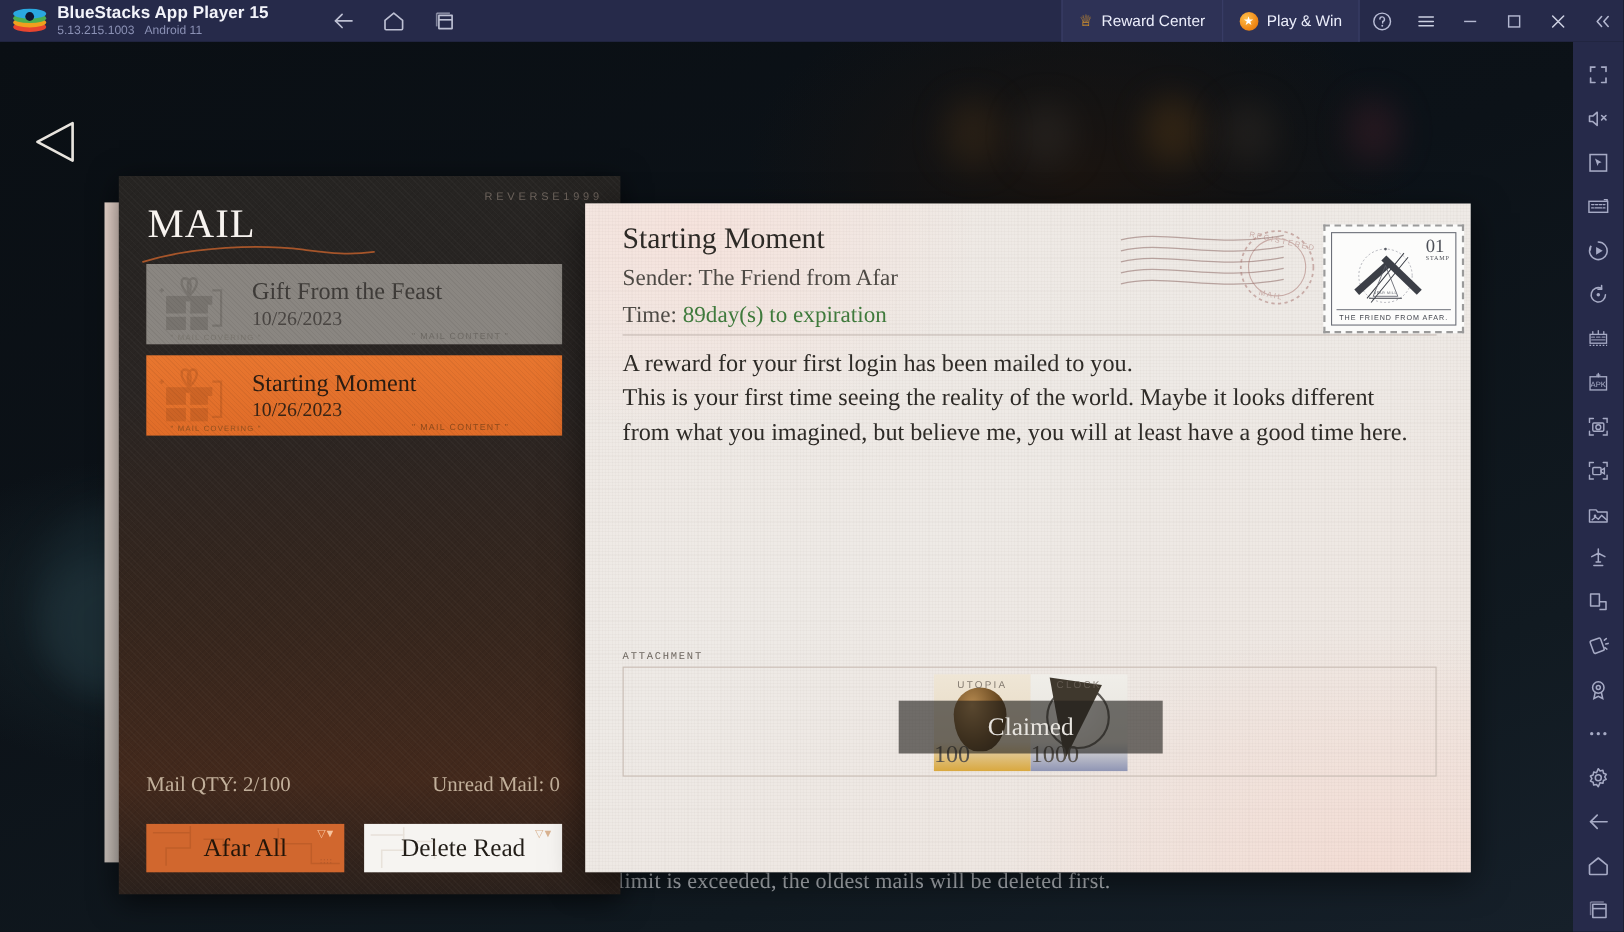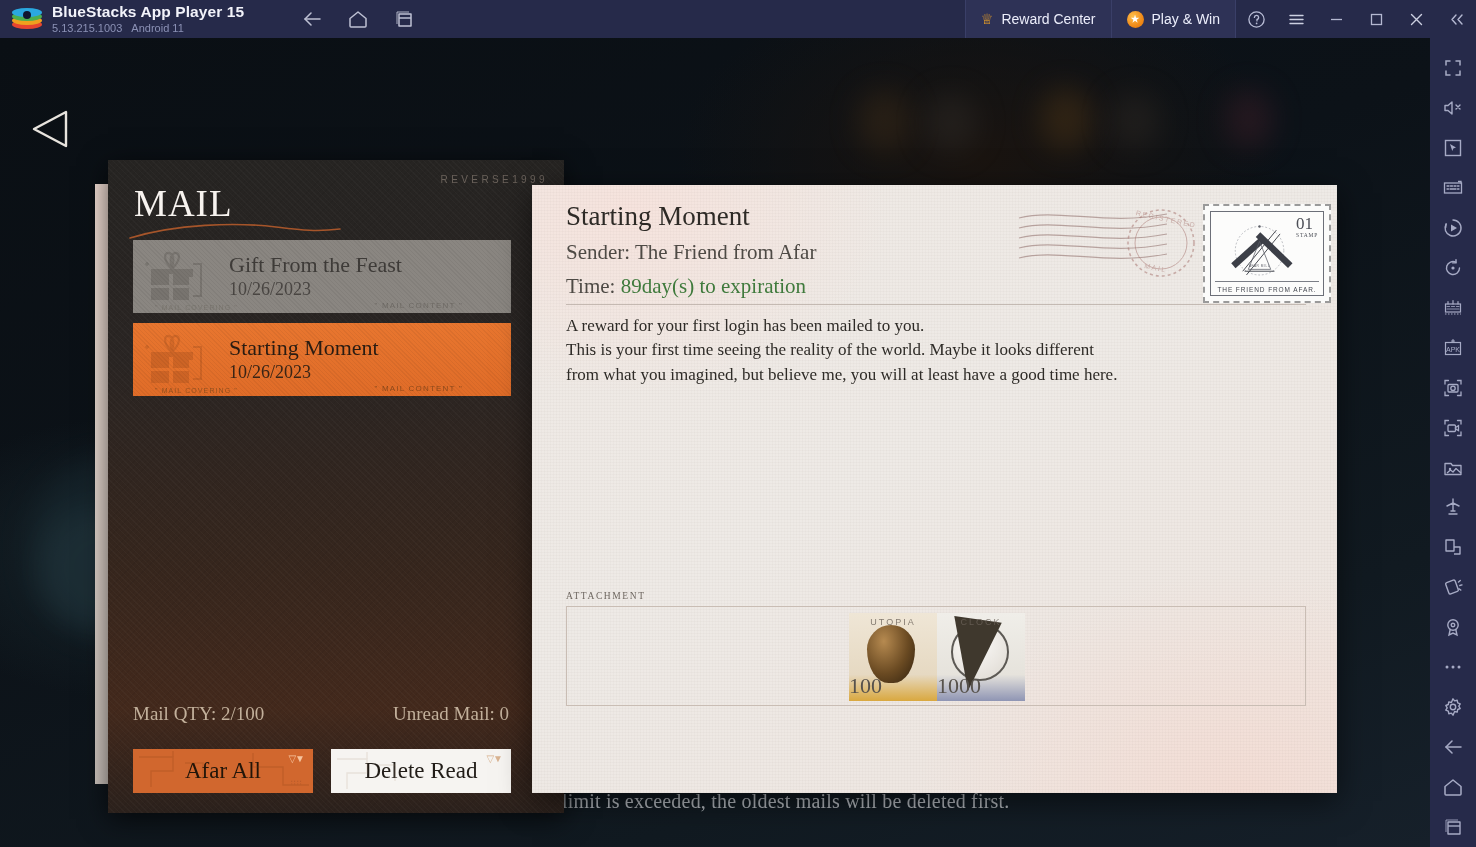--- a/index.html
+++ b/index.html
@@ -223,21 +223,21 @@
   #letter-time {
     font-family: "Liberation Serif", serif;
     font-size: 21px; color: #4e4a45; line-height: 1.55; margin-top: 1px;
   }
   #letter-time .val { color: #3f7a3c; }
   #head-rule { position: absolute; left: 34px; top: 119px; width: 740px; height: 1px; background: #b6aaa2; opacity: .75; }
 
   #letter-body {
     position: absolute; left: 34px; top: 129px; width: 750px;
     font-family: "Liberation Serif", serif;
-    font-size: 17px; line-height: 1.43; color: #2e2b27;
+    font-size: 22px; line-height: 1.43; color: #2e2b27;
   }
 
   
   #postmark { position: absolute; right: 160px; top: 25px; width: 160px; height: 60px; opacity: .55; }
   #regmark  { position: absolute; right: 140px; top: 22px; width: 72px; height: 72px; opacity: .5; }
   #stamp {
     position: absolute; right: 6px; top: 19px;
     width: 128px; height: 99px;
     background: #fbfbfa;
     border: 2px dashed #9a9a9a;
@@ -250,21 +250,21 @@
     position: absolute; bottom: 2px; left: 0; width: 100%; text-align: center;
     font-size: 6.5px; letter-spacing: .9px; color: #43464e;
     font-family: "Liberation Sans", sans-serif;
   }
   #stamp-rule { position: absolute; bottom: 13px; left: 4px; width: calc(100% - 8px); height: 1px; background: #7b7e86; }
 
   
   #att-label {
     position: absolute; left: 34px; top: 406px;
     font-size: 9.5px; letter-spacing: 1.6px; color: #6d665f;
-    font-family: Liberation Serif, serif;
+    font-family: Liberation Mono, monospace;
   }
   #att-box {
     position: absolute; left: 34px; top: 421px;
     width: 740px; height: 100px;
     border: 1px solid #c9bdb4;
   }
   #att-items {
     position: absolute; left: 0; top: 0; width: 740px; height: 100px;
     display: flex; align-items: center; justify-content: center; gap: 0px;
   }
@@ -469,20 +469,21 @@
           <div class="att-name">UTOPIA</div>
           <div class="att-qty">100</div>
         </div>
         <div class="att-item" id="att-i2">
           <div class="clock"></div>
           <div class="shard"></div>
           <div class="att-name">CLOCK</div>
           <div class="att-qty">1000</div>
         </div>
       </div>
+      <div id="claimed-overlay">Claimed</div>
     </div>
   </div>
 
   <div id="hint">When mail QTY limit is exceeded, the oldest mails will be deleted first.</div>
 </div>
 
 <div id="titlebar">
   <div id="bs-logo">
     <div class="lay l1"></div>
       <div class="lay l2"></div>

